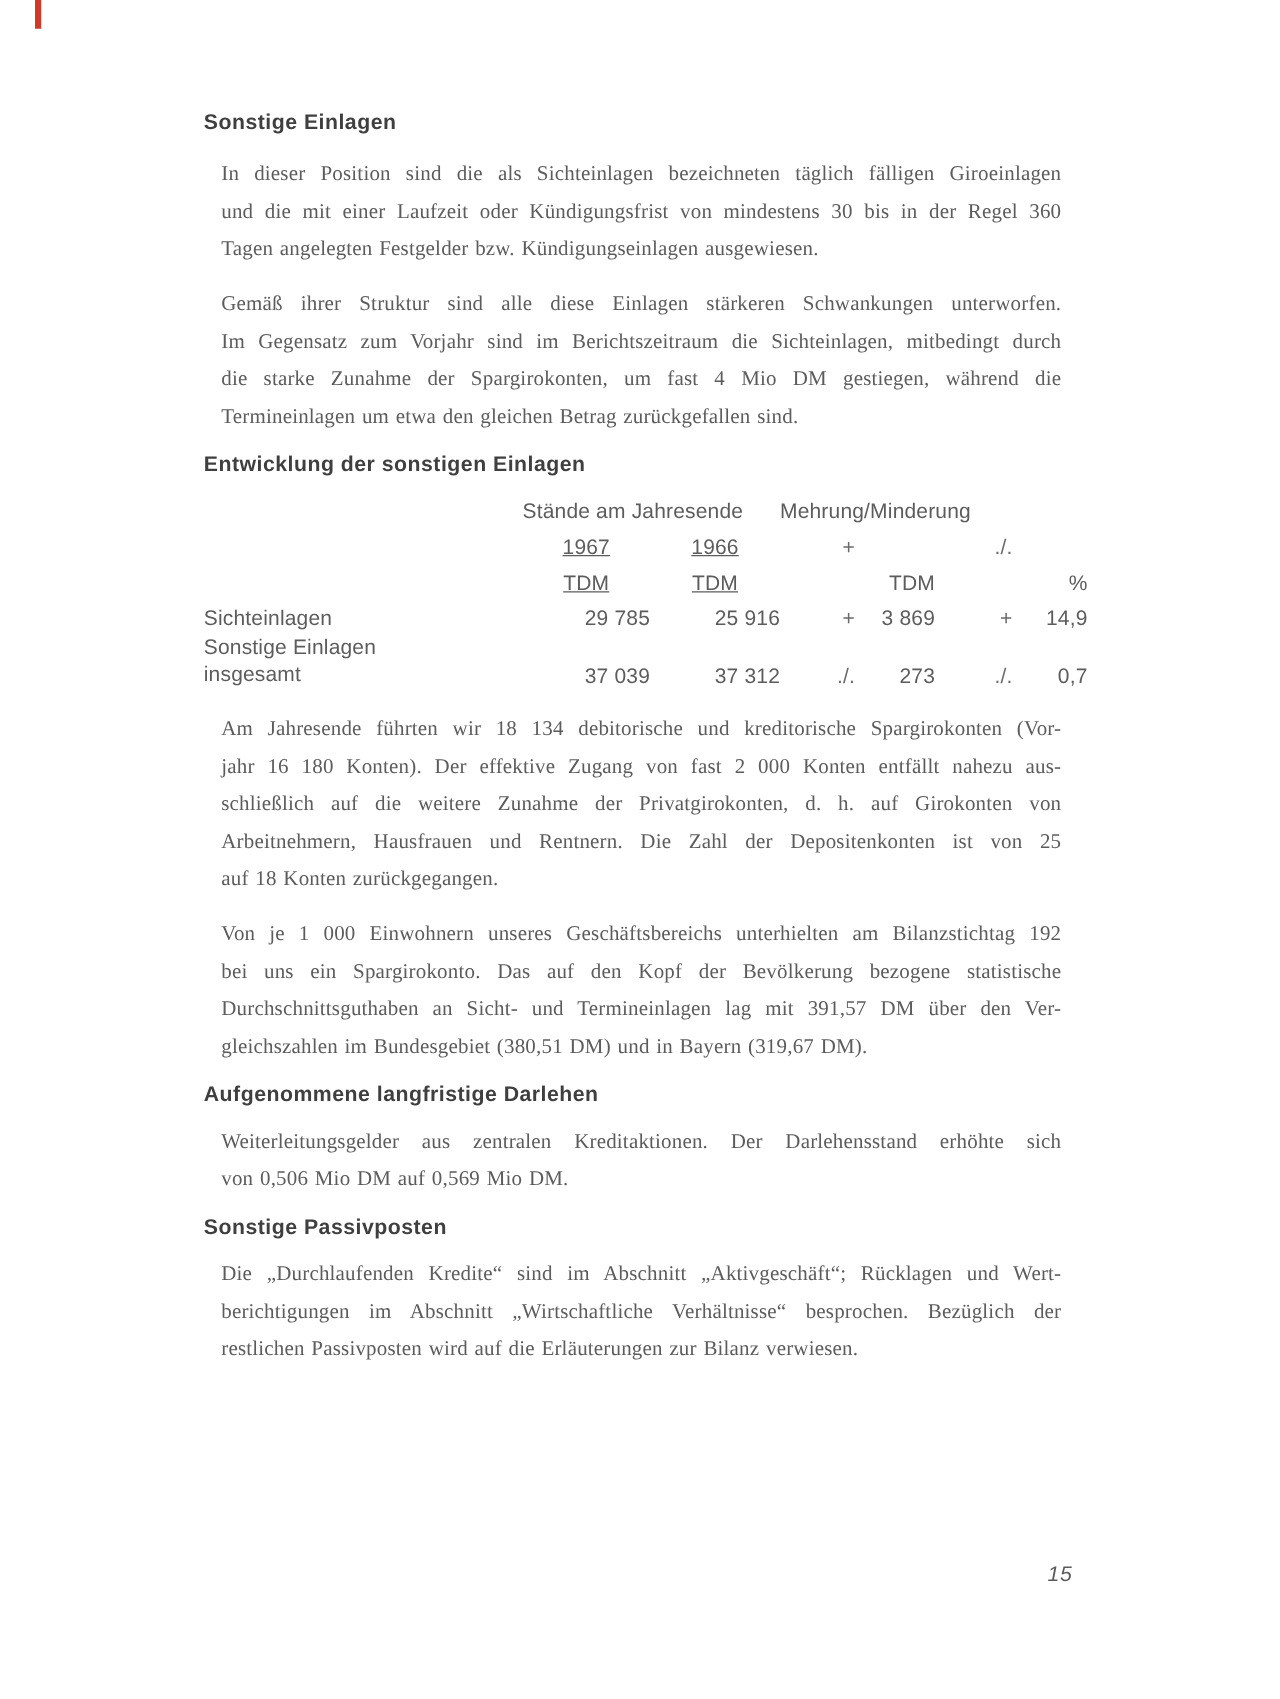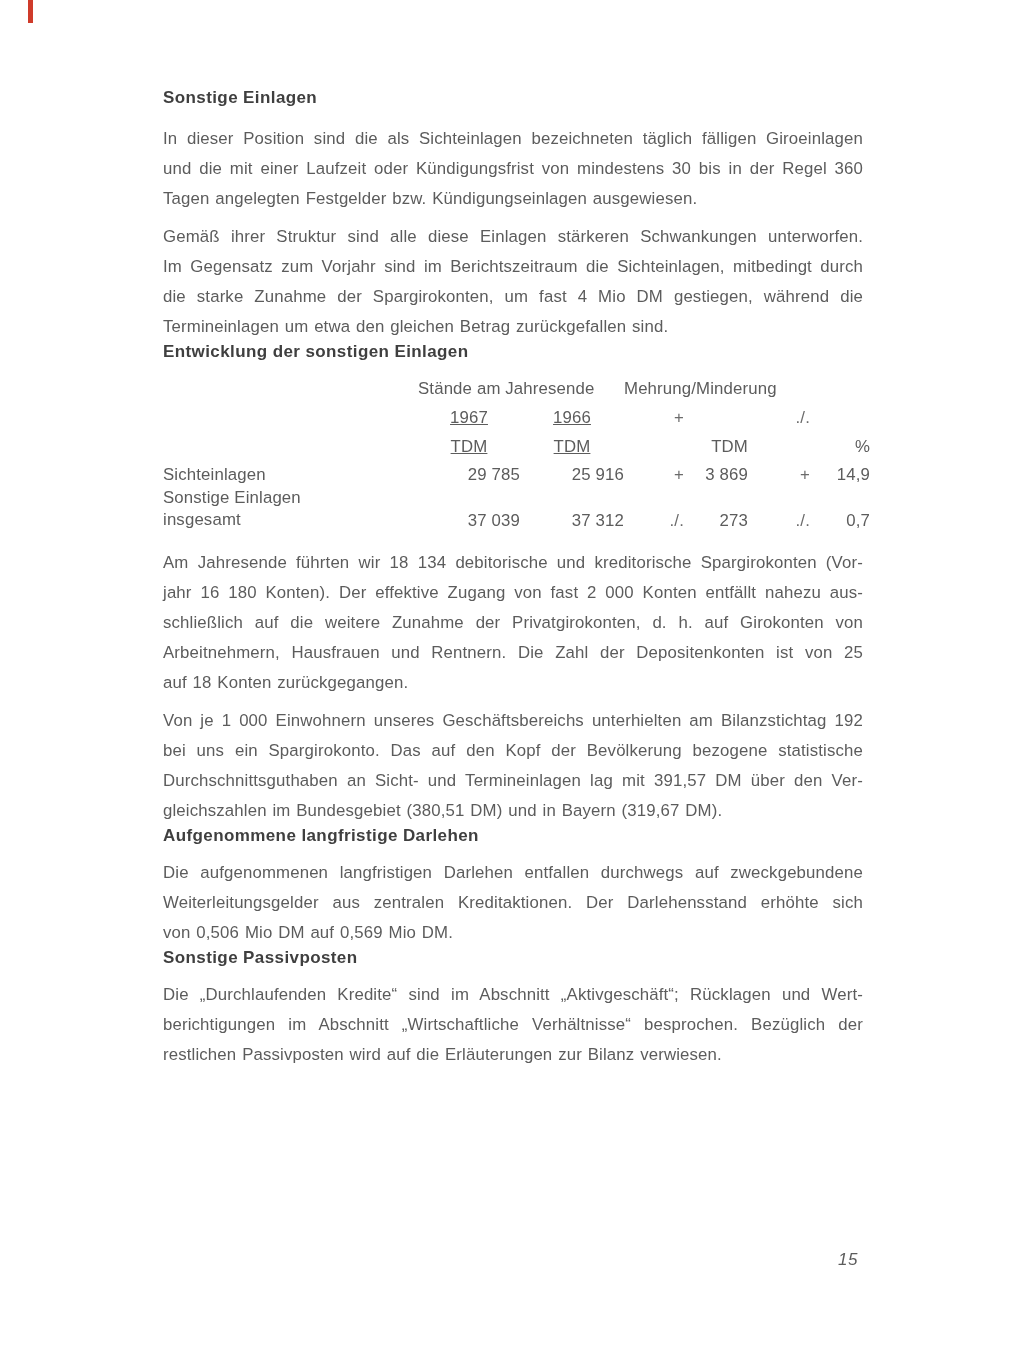--- a/index.html
+++ b/index.html
@@ -17,21 +17,21 @@
     position: absolute; left: 163px; top: 0; width: 700px;
   }
   .spacer-top { height: 88px; }
   h2.sec {
     font-size: 17px; font-weight: bold; color: #3f3f3f;
     letter-spacing: 0.4px; margin: 0; line-height: 19px;
   }
   .para {
     font-size: 16.8px; line-height: 30px; color: #5c5c5c;
     letter-spacing: 0.15px; word-spacing: 1px;
-    margin: 0; hyphens: none;
+    margin: 14px; hyphens: none; font-family: Liberation Serif, serif;
   }
   .tline { text-align: justify; text-align-last: justify; white-space: normal; }
   .tline.last { text-align-last: left; }
 
   .mt-p1 { margin-top: 17px; }
   .mt-p  { margin-top: 8px; }
   .mt-sec { margin-top: 34px; }
   .mt-sec2 { margin-top: 30px; }
   .mt-p5 { margin-top: 13px; }
 
@@ -154,21 +154,20 @@
   <div class="para mt-p">
       <div class="tline">Von je 1 000 Einwohnern unseres Geschäftsbereichs unterhielten am Bilanzstichtag 192</div>
       <div class="tline">bei uns ein Spargirokonto. Das auf den Kopf der Bevölkerung bezogene statistische</div>
       <div class="tline">Durchschnittsguthaben an Sicht- und Termineinlagen lag mit 391,57 DM über den Ver-</div>
       <div class="tline last">gleichszahlen im Bundesgebiet (380,51 DM) und in Bayern (319,67 DM).</div>
     </div>
 
   <h2 class="sec mt-sec2">Aufgenommene langfristige Darlehen</h2>
 
   <div class="para mt-p5">
-      <div class="tline">Die aufgenommenen langfristigen Darlehen entfallen durchwegs auf zweckgebundene</div>
       <div class="tline">Weiterleitungsgelder aus zentralen Kreditaktionen. Der Darlehensstand erhöhte sich</div>
       <div class="tline last">von 0,506 Mio DM auf 0,569 Mio DM.</div>
     </div>
 
   <h2 class="sec mt-sec2">Sonstige Passivposten</h2>
 
   <div class="para mt-p5">
       <div class="tline">Die „Durchlaufenden Kredite“ sind im Abschnitt „Aktivgeschäft“; Rücklagen und Wert-</div>
       <div class="tline">berichtigungen im Abschnitt „Wirtschaftliche Verhältnisse“ besprochen. Bezüglich der</div>
       <div class="tline last">restlichen Passivposten wird auf die Erläuterungen zur Bilanz verwiesen.</div>

